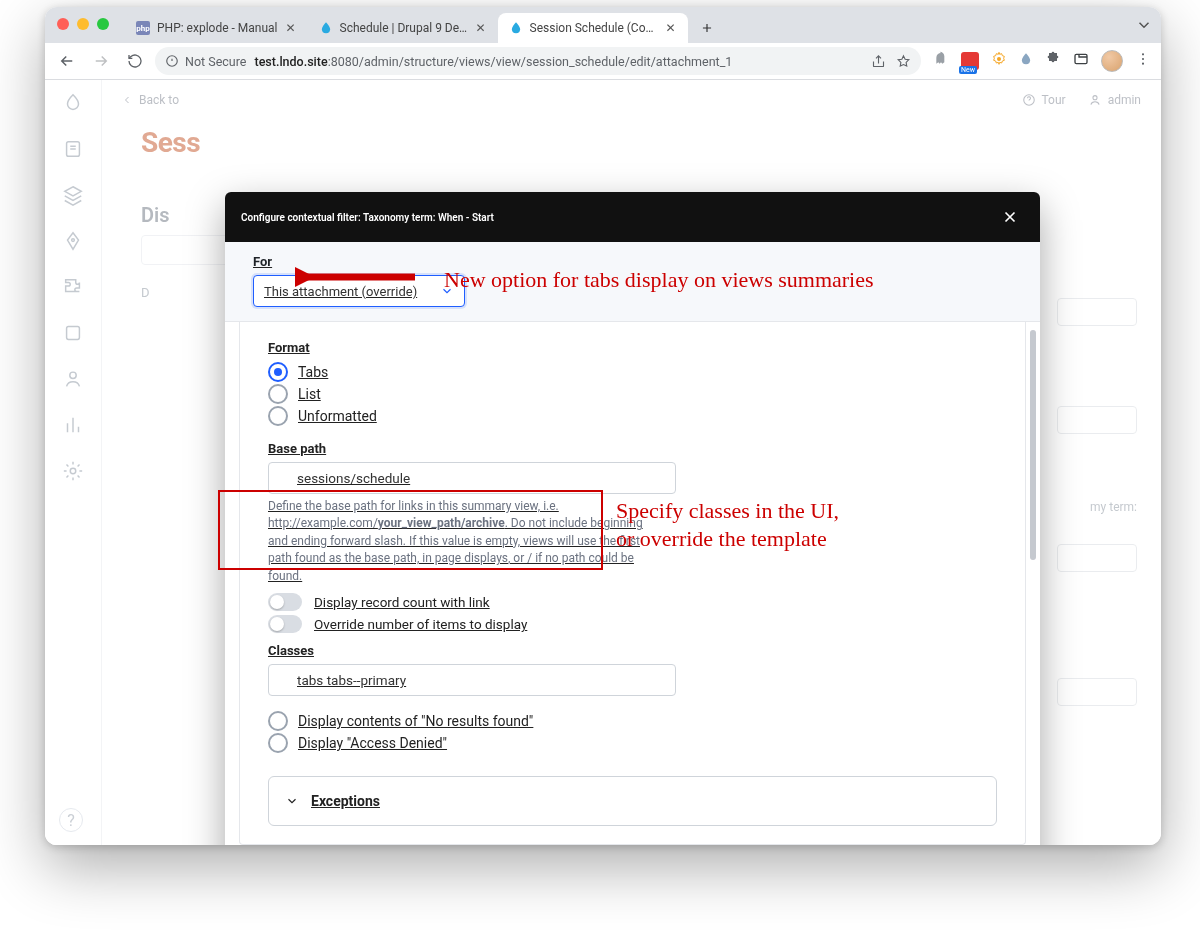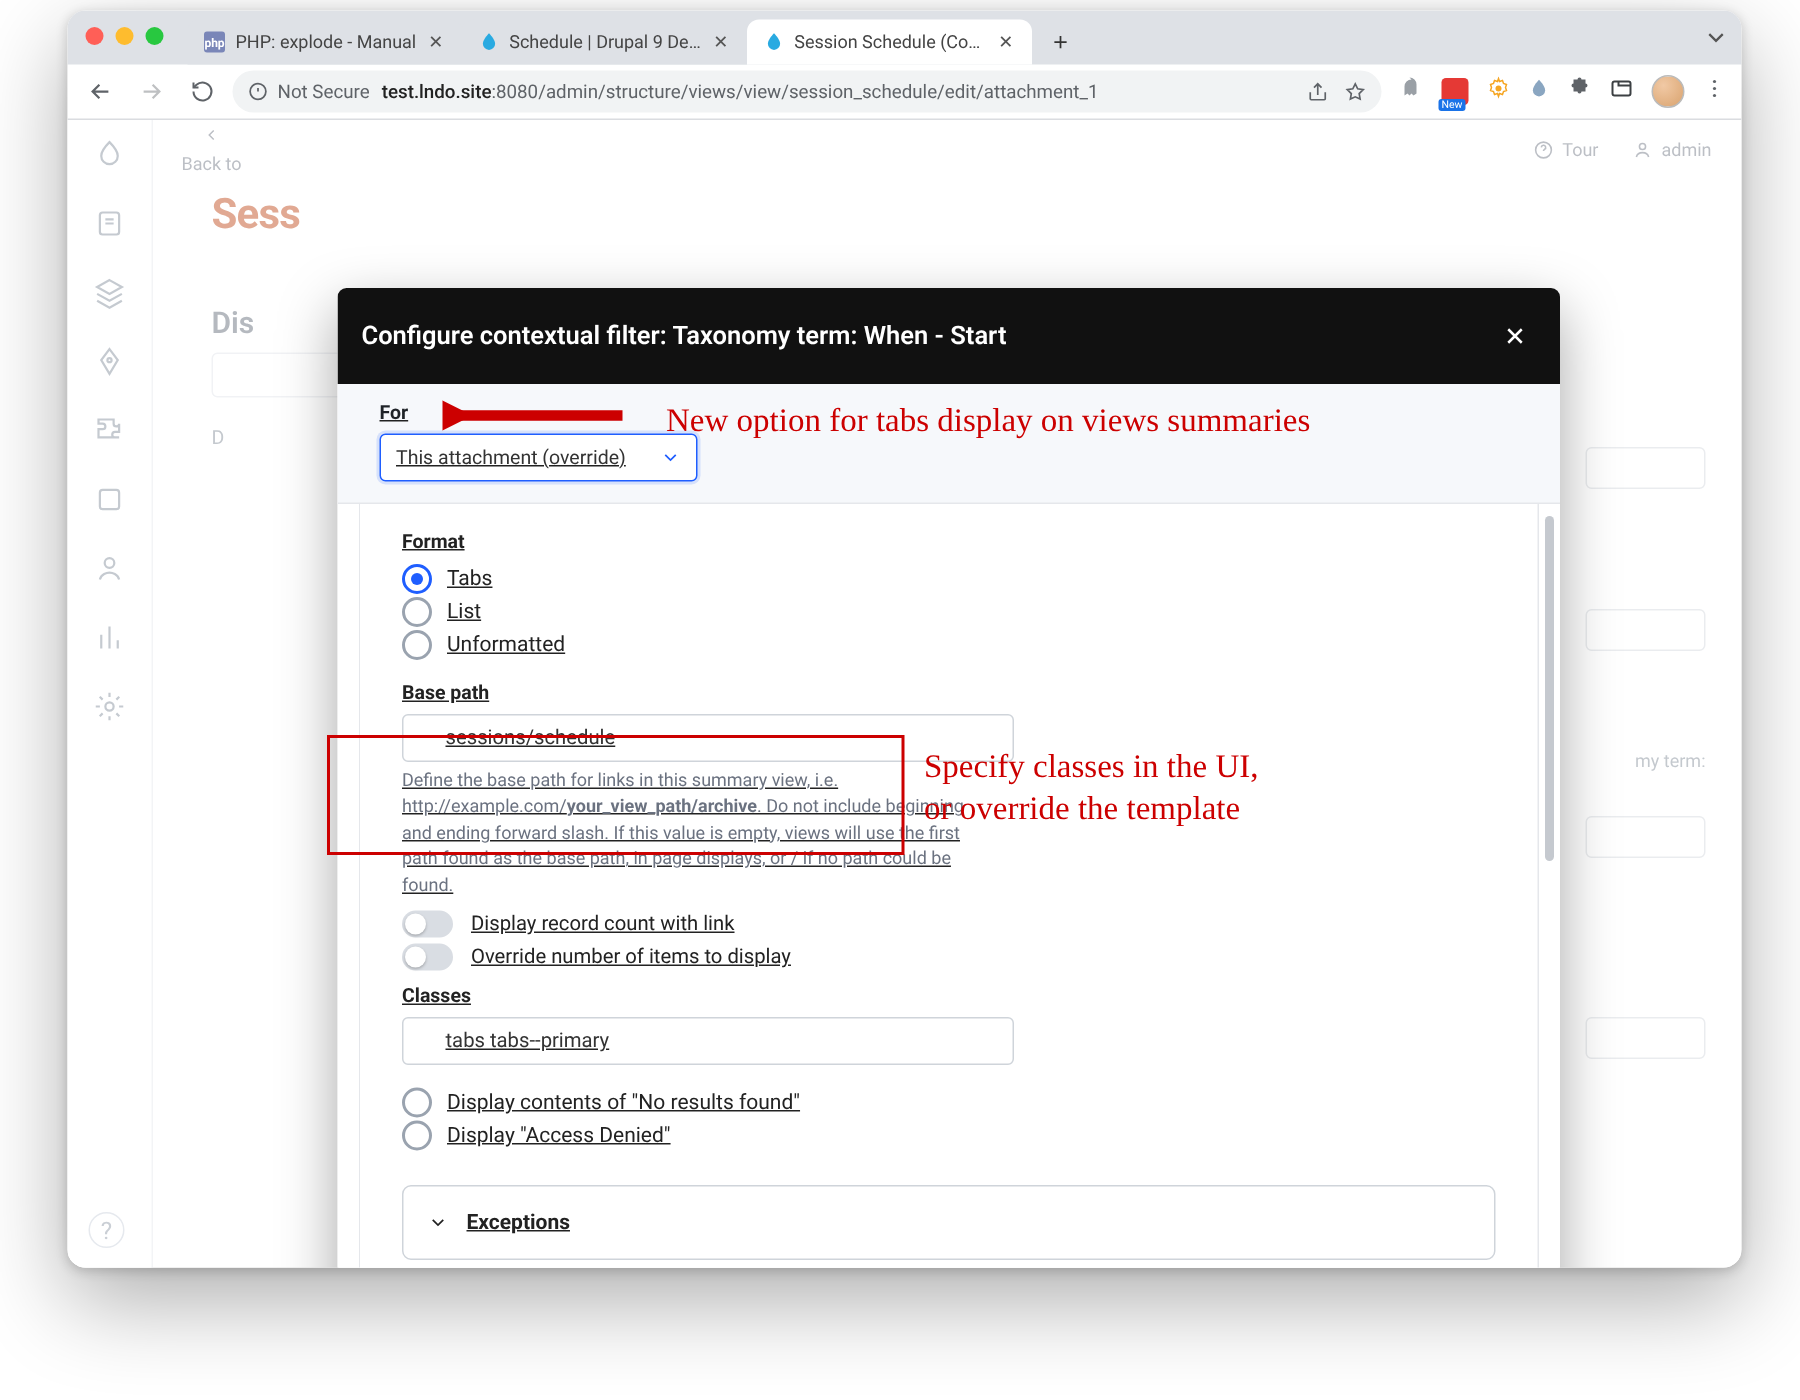--- a/index.html
+++ b/index.html
@@ -49,43 +49,43 @@
   .app-wrap { position:absolute; inset:0; filter:grayscale(0.05); }
   .app-sidebar {
     position:absolute; left:0; top:0; bottom:0; width:56px; background:#fff; border-right:1px solid #e5e7eb;
     display:flex; flex-direction:column; align-items:center; padding-top:12px; gap:24px; color:#7e8a99;
   }
   .sico { width:22px; height:22px; }
   .app-topbar {
     position:absolute; left:56px; right:0; top:0; height:40px; display:flex; align-items:center; justify-content:space-between;
     padding:0 20px; color:#6b7280; font-size:12px;
   }
-  .app-topbar .left { display:flex; align-items:center; gap:6px;flex-direction:column; }
+  .app-topbar .left { display:flex; align-items:center; gap:6px; }
   .app-topbar .right { display:flex; align-items:center; gap:22px; }
   .app-topbar .ritem { display:flex; align-items:center; gap:6px; }
   .app-body { position:absolute; left:56px; right:0; top:40px; bottom:0; padding:6px 40px 0 40px; color:#444; }
   .ghost-title { font-size:28px; font-weight:700; color:#c2410c; letter-spacing:-.5px; }
   .ghost-sub { margin-top:44px; font-size:20px; font-weight:600; color:#5b6573; }
   .ghost-date { margin-top:20px; font-size:13px; color:#7d8794; }
   .ghost-panel {
     margin-top:8px; height:28px; width:170px; border:1px solid #dfe3e8; border-radius:4px;
   }
   .right-ghosts { position:absolute; right:24px; top:218px; width:80px; display:flex; flex-direction:column; gap:50px; }
   .gbtn { height:26px; border:1px solid #d1d5db; border-radius:4px; }
   .overlay-dim { position:absolute; inset:0; background:rgba(255,255,255,.55); }
 
   
   .dialog {
     position:absolute; left:180px; top:112px; width:815px; height:715px;
     background:#fff; border-radius:6px; box-shadow:0 14px 38px rgba(0,0,0,.35);
     display:flex; flex-direction:column; overflow:hidden;
   }
   .dlg-head {
-    height:64px; background:#111; color:#fff; display:flex; align-items:center; justify-content:space-between;
-    padding:0 16px; font-size:17px; font-weight:600;
+    height:50px; background:#111; color:#fff; display:flex; align-items:center; justify-content:space-between;
+    padding:0 16px; font-size:10px; font-weight:600;
   }
   .dlg-close { width:28px; height:28px; display:flex; align-items:center; justify-content:center; color:#fff; cursor:pointer; }
   .dlg-body { flex:1; overflow:hidden; position:relative; background:#fff; }
   .dlg-scroll { position:absolute; inset:0; overflow:hidden;text-decoration:underline; }
   .section-top { background:#f6f8fb; padding:12px 28px 14px 28px; border-bottom:1px solid #e5e7eb; }
   .lbl { font-size:13px; font-weight:700; color:#1f2328; margin-bottom:6px; }
   .select {
     width:190px; height:30px; border:1.8px solid #1f5eff; border-radius:4px; background:#fff;
     display:flex; align-items:center; justify-content:space-between; padding:0 10px; font-size:13px; color:#333;
     box-shadow:0 0 0 2px rgba(31,94,255,.15);

